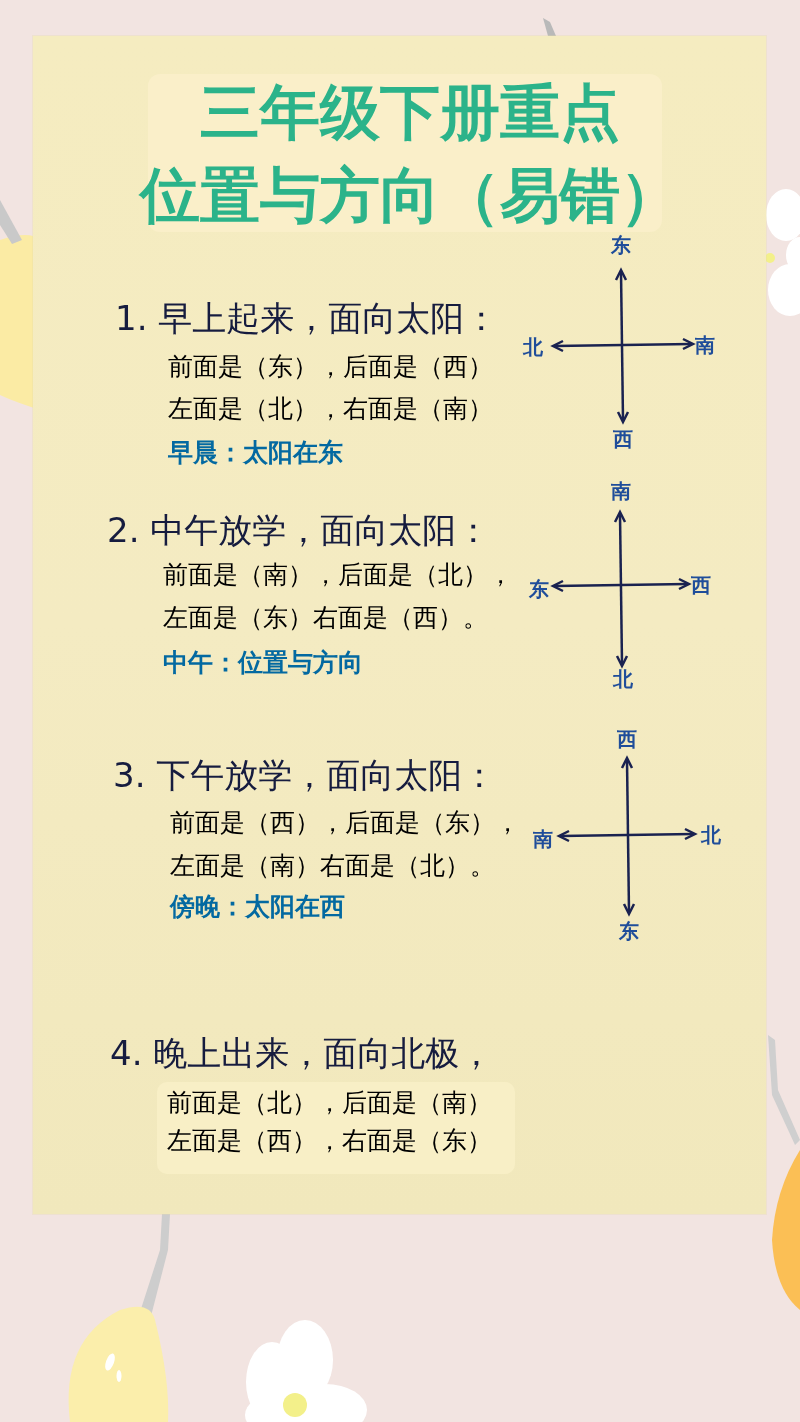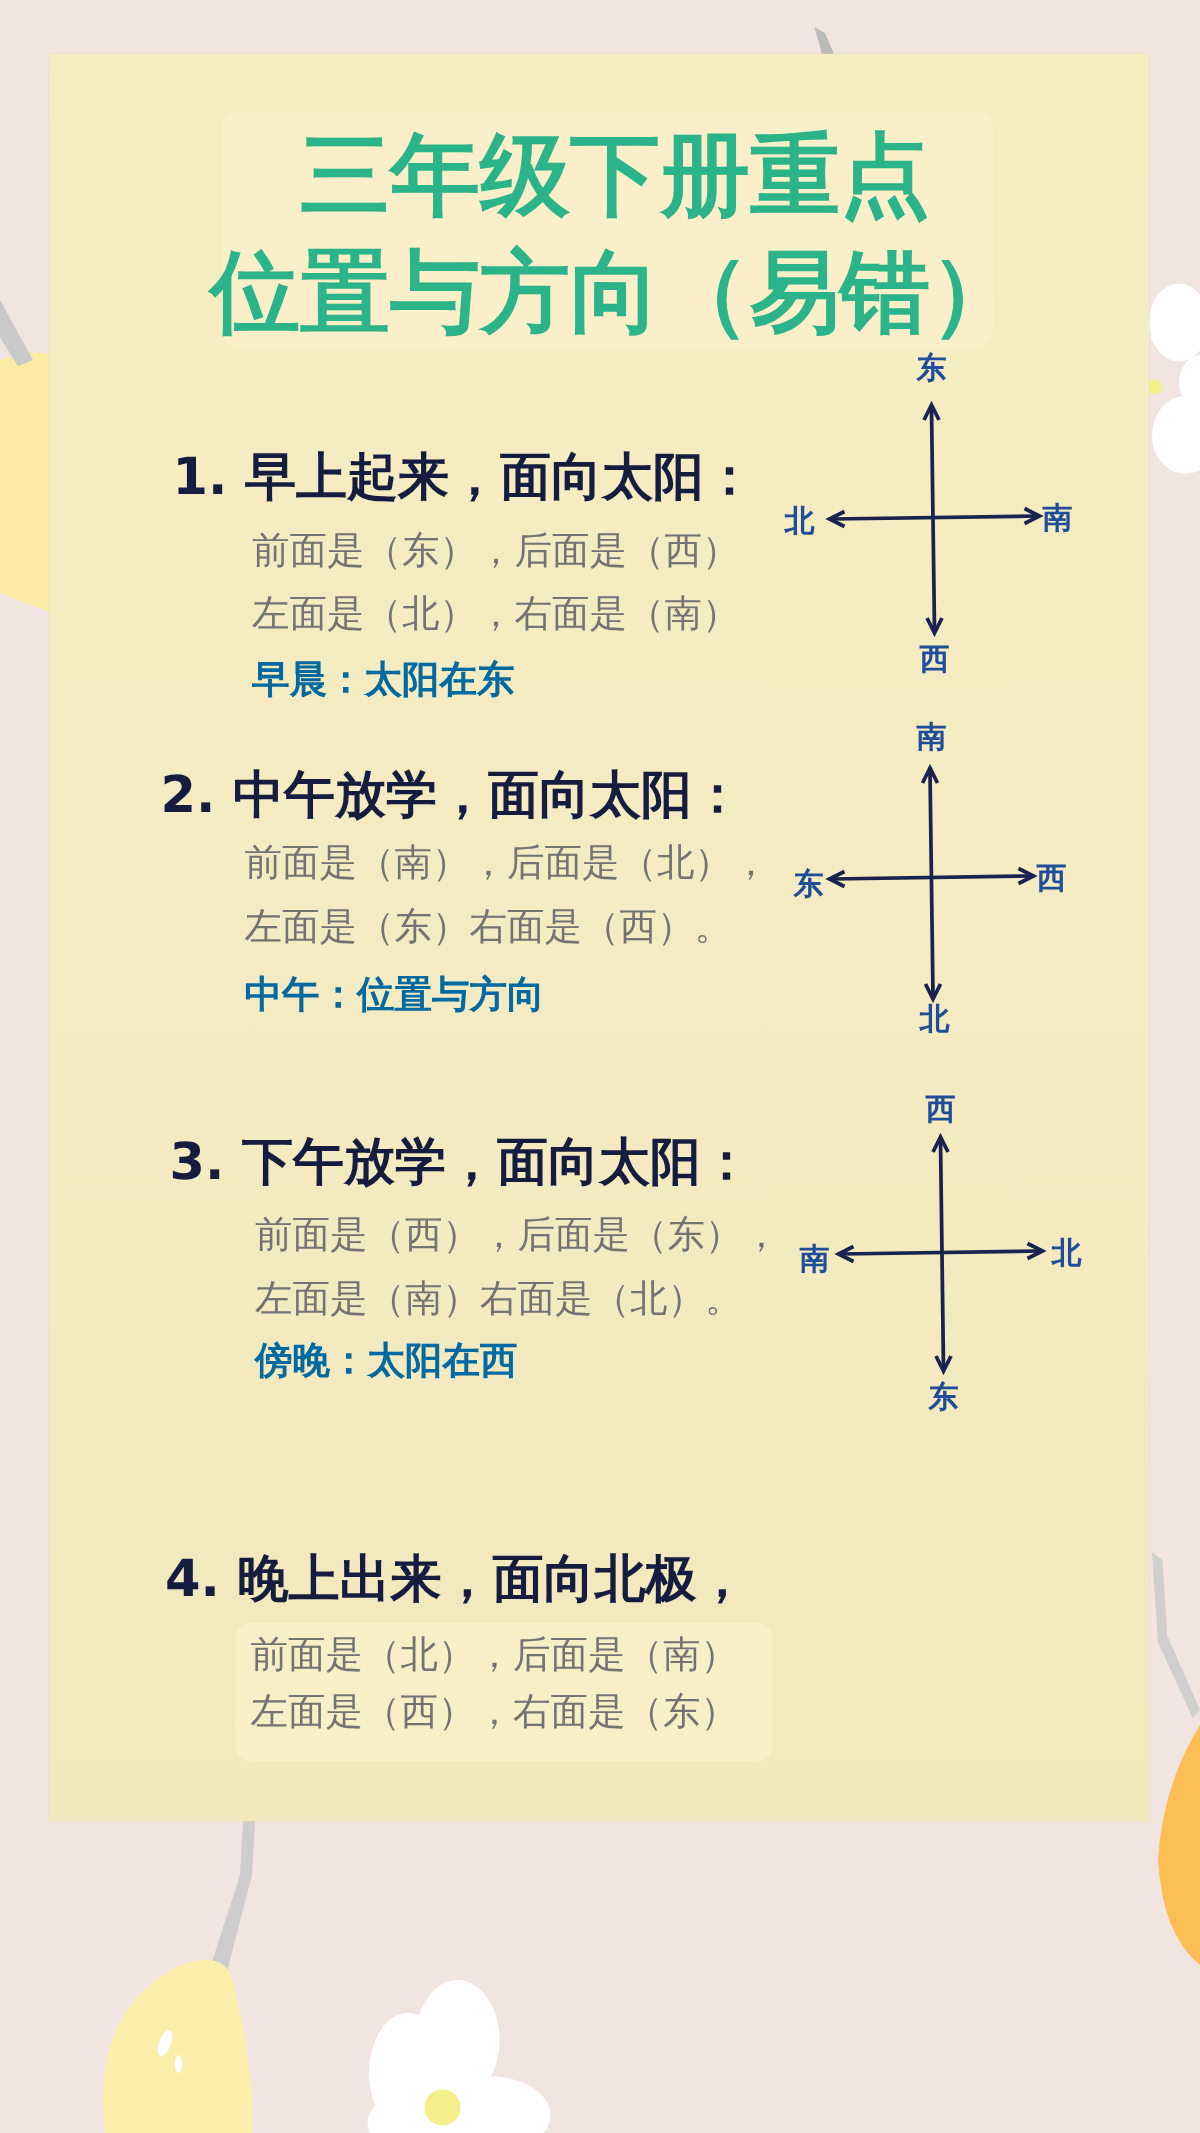--- a/index.html
+++ b/index.html
@@ -17,25 +17,25 @@
   .title-box {
     position:absolute; left:148px; top:74px; width:514px; height:158px;
     background:#faefc9; border-radius:12px;
   }
   .title-line {
     position:absolute; left:130px; width:560px; text-align:center;
     color:#2bb38a; font-weight:bold; font-size:60px; letter-spacing:0px;
     line-height:70px; white-space:nowrap;
   }
   .sec-head {
-    position:absolute; color:#161c3f; font-weight:bold; font-size:34px;
+    position:absolute; color:#161c3f; font-weight:normal; font-size:34px;
     line-height:40px; white-space:nowrap;
   }
   .red {
-    position:absolute; color:#737373; font-size:25px; line-height:30px; white-space:nowrap;
+    position:absolute; color:#000000; font-size:25px; line-height:30px; white-space:nowrap;
   }
   .blue {
     position:absolute; color:#0369a1; font-size:25px; line-height:30px; white-space:nowrap; font-weight:bold;
   }
   .compass { position:absolute; width:220px; height:220px; }
   .compass .lbl {
     position:absolute; color:#1f4d9a; font-size:20px; font-weight:bold; line-height:22px;
     width:24px; text-align:center;
   }
   .note-box {
@@ -74,21 +74,21 @@
     <ellipse cx="272" cy="1382" rx="26" ry="40" fill="#ffffff"></ellipse>
     <ellipse cx="325" cy="1410" rx="42" ry="26" fill="#ffffff"></ellipse>
     <ellipse cx="275" cy="1415" rx="30" ry="20" fill="#ffffff"></ellipse>
     <circle cx="295" cy="1405" r="12" fill="#f3f08a"></circle>
   </g>
 </svg>
 
 <div class="card"></div>
 
 <div class="title-box"></div>
-<div class="title-line" style="top:82px;">三年级下册重点</div>
+<div class="title-line" style="top:82px;font-family:Liberation Mono, monospace;">三年级下册重点</div>
 <div class="title-line" style="top:160px;text-align:center;">位置与方向（易错）</div>
 
 <div class="sec-head" style="left:115px; top:298px;">1. 早上起来，面向太阳：</div>
 <div class="red" style="left:168px; top:352px;">前面是（东），后面是（西）</div>
 <div class="red" style="left:168px; top:394px;">左面是（北），右面是（南）</div>
 <div class="blue" style="left:168px; top:438px;">早晨：太阳在东</div>
 
 <div class="compass" style="left:515px; top:232px;">
   <svg width="220" height="220" style="position:absolute;left:0;top:0;">
     <line x1="106" y1="40" x2="108" y2="188" stroke="#1a2250" stroke-width="2.5"></line>

